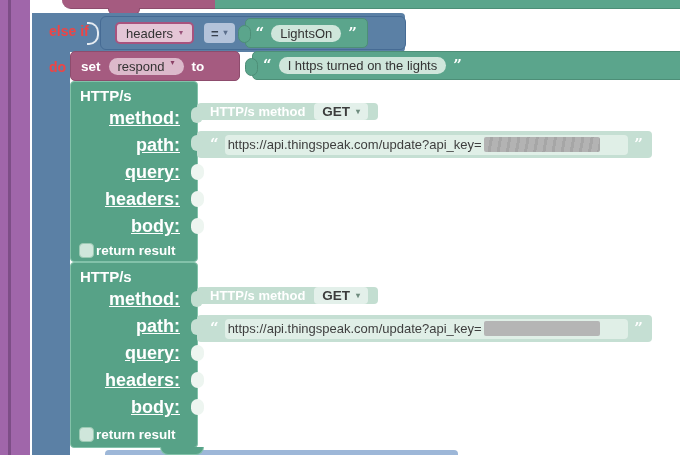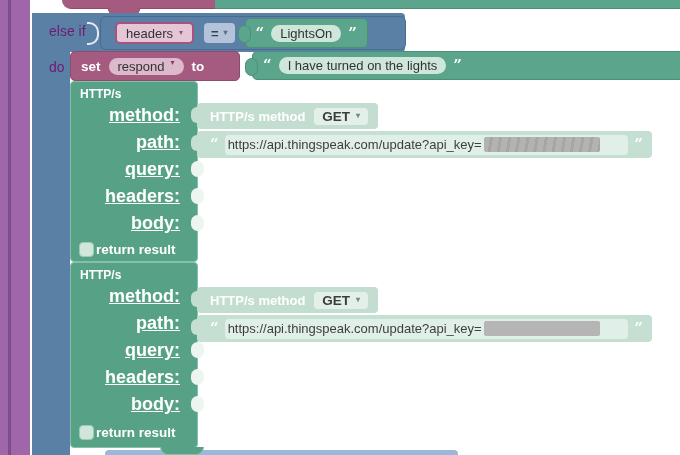--- a/index.html
+++ b/index.html
@@ -3,21 +3,21 @@
 <meta charset="utf-8">
 <style>
   html,body { margin:0; padding:0; background:#fff; }
   .stage {
     position:relative; width:680px; height:455px; background:#ffffff;
     overflow:hidden; font-family:"Liberation Sans", sans-serif;
     -webkit-font-smoothing:antialiased;
   }
   .abs { position:absolute; }
   .wlabel { color:#ffffff; font-size:13.5px; font-weight:600; white-space:nowrap;text-align:center; }
-  .biglabel { color:#701a75; font-size:14px; font-weight:400; white-space:nowrap; }
+  .biglabel { color:#ef4444; font-size:14px; font-weight:700; white-space:nowrap; }
   .q { font-family:"DejaVu Serif", serif; font-weight:700; font-size:15px; color:#ffffff; line-height:1; }
   .caret { font-size:8px; line-height:1; }
 
   
   .purple-bar { left:0; top:0; width:30px; height:455px; background:#a066aa; }
   .purple-stripe { left:8px; top:0; width:3px; height:455px; background:#7d4e87; }
   .blue-spine { left:32px; top:13px; width:38px; height:442px; background:#5b80a5; }
   .blue-header { left:32px; top:13px; width:373px; height:39px; background:#5b80a5; border-radius:8px 4px 4px 0; }
 
   
@@ -39,27 +39,27 @@
   
   .set-block { left:70px; top:51px; height:30px; min-width:170px; background:#a55b80; border:1px solid #8d4c6d; border-radius:5px; display:flex; align-items:center; gap:8px; padding:0 10px; box-sizing:border-box; }
   .pink-field { background:#dcb9cb; border-radius:10px; padding:1px 9px; font-size:13px; color:#333; display:flex; gap:6px; white-space:nowrap; }
   .pink-field .caret { color:#8a4066; }
   .msg-block { left:252px; top:51px; height:29px; }
 
   
   .http { left:70px; width:128px; background:#57a287; border:1px solid #83c2aa; border-radius:4px; box-sizing:border-box; display:flex; flex-direction:column; }
   .http-1 { top:81px; height:181px; }
   .http-2 { top:262px; height:186px; }
-  .http-title { padding:5px 12px 1px 9px; color:#fff; font-size:12px; font-weight:600; }
+  .http-title { padding:5px 12px 1px 9px; color:#fff; font-size:15px; font-weight:600; }
   .http-row { height:27px; position:relative; display:flex; align-items:center; justify-content:flex-end; padding-right:17px; color:#fff; font-size:18px; font-weight:600;text-decoration:underline; }
   .socket { position:absolute; right:-7px; top:5px; width:13px; height:16px; background:#edf5f0; border-radius:8px; }
   .return-row { flex:1; display:flex; align-items:center; gap:2px; padding-left:8px; color:#fff; font-size:13.5px; font-weight:600; }
   .checkbox { width:15px; height:15px; background:#cfe6db; border:1px solid #9ccab4; border-radius:4px; box-sizing:border-box; }
 
-  .method-block { position:absolute; left:197px; height:26px; background:#c3ded1; border-radius:4px; display:flex; align-items:center; gap:9px; padding:0 10px 0 13px; color:#fff; font-size:13px; font-weight:600; white-space:nowrap; }
+  .method-block { position:absolute; left:197px; height:17px; background:#c3ded1; border-radius:4px; display:flex; align-items:center; gap:9px; padding:0 10px 0 13px; color:#fff; font-size:13px; font-weight:600; white-space:nowrap; }
   .method-1 { top:103px; } .method-2 { top:287px; }
   .shadow-tab { position:absolute; left:-6px; top:4px; width:12px; height:16px; background:#c3ded1; border-radius:8px; }
   .get-field { background:#e3f0ea; border-radius:4px; padding:1px 8px; color:#3c3c3c; font-size:13.5px; font-weight:700; display:flex; align-items:center; gap:6px; }
   .get-field .caret { color:#6f8d7f; }
 
   .path-block { position:absolute; left:197px; width:455px; height:27px; background:#c5dfd3; border-radius:4px; display:flex; align-items:center; gap:6px; padding:0 9px 0 13px; box-sizing:border-box; }
   .path-1 { top:131px; } .path-2 { top:315px; }
   .url-field { flex:1; height:20px; background:#e0efe7; border-radius:4px; display:flex; align-items:center; padding:0 3px; font-size:13px; color:#3e3e3e; overflow:hidden; white-space:nowrap; }
   .redaction { flex:none; width:116px; height:15px; background:#b5b5b5; border-radius:2px; margin-left:2px; }
   .redaction.scribbled { background:repeating-linear-gradient(100deg,#b3b3b3 0 6px,#a6a6a6 6px 9px); }
@@ -107,21 +107,21 @@
     <span class="wlabel">set</span>
     <span class="pink-field">
       <span>respond</span>
       <span class="caret">▾</span>
     </span>
     <span class="wlabel">to</span>
   </div>
   <div class="abs str-block msg-block">
     <div class="str-tab"></div>
     <span class="q">“</span>
-    <span class="str-field">I have turned on the lights</span>
+    <span class="str-field">I https turned on the lights</span>
     <span class="q">”</span>
   </div>
 
   <div class="abs http http-1">
     <div class="http-title">HTTP/s</div>
     <div class="http-row">
       <span>method:</span>
     </div>
     <div class="http-row">
       <span>path:</span>

